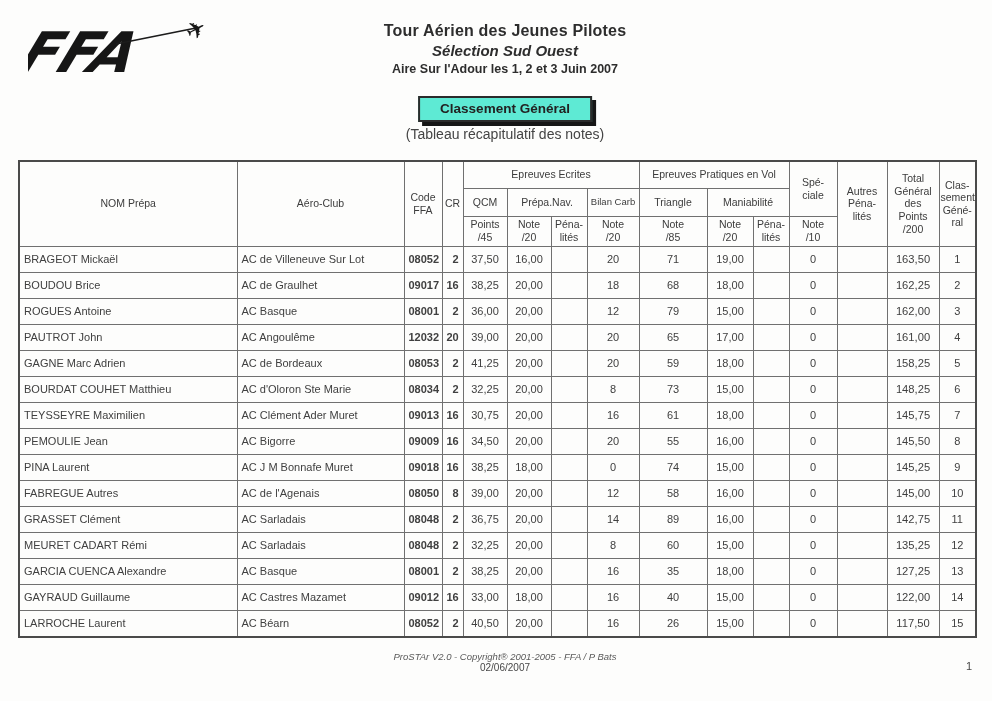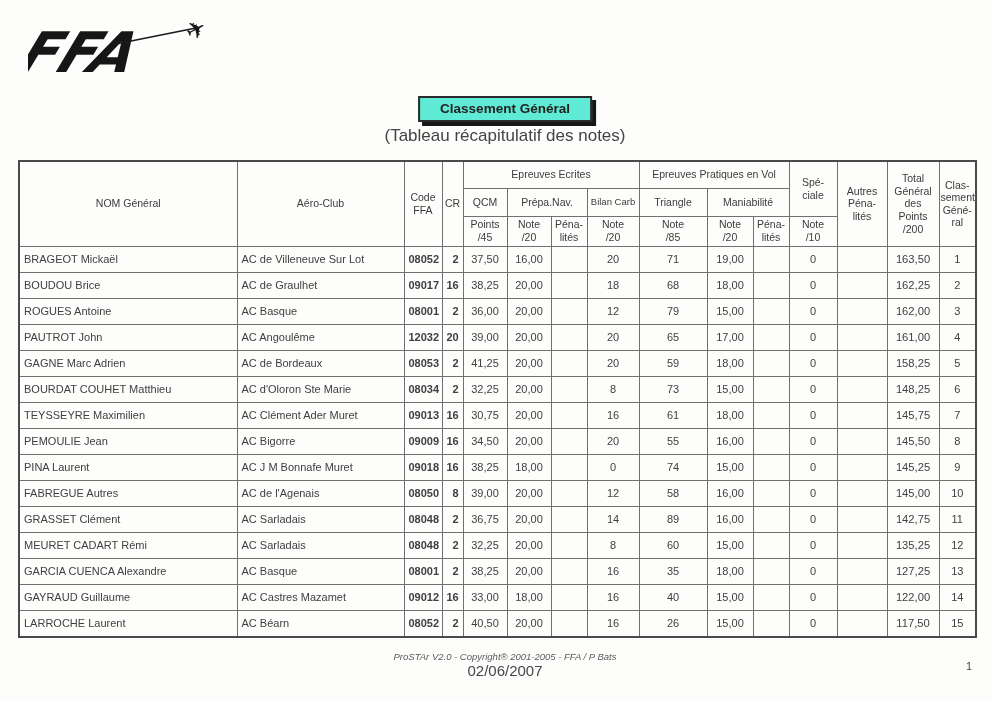--- a/index.html
+++ b/index.html
@@ -19,21 +19,21 @@
   .title-loc{font-size:12.5px;font-weight:bold;margin-top:3px;}
   .section-box{
     position:absolute;top:96px;left:505px;transform:translateX(-50%);
     background:#5eead4;border:2px solid #2b2b2b;
     box-shadow:4px 4px 0 #161616;
     padding:3px 20px 4px 20px;
     font-size:13.5px;font-weight:bold;color:#222;white-space:nowrap;
   }
   .section-caption{
     position:absolute;top:126px;left:505px;transform:translateX(-50%);
-    font-size:17px;color:#444;white-space:nowrap;
+    font-size:14px;color:#444;white-space:nowrap;
   }
   
   table.results{
     position:absolute;top:160px;left:18px;width:957px;
     border-collapse:collapse;table-layout:fixed;
     border:2px solid #4a4a4a;
     font-size:11px;color:#404040;
   }
   .results th,.results td{border:1px solid #707070;overflow:hidden;}
   .results th{
@@ -44,38 +44,43 @@
   .results th.small{font-size:9.5px;}
   tr.hr1{height:27px;} tr.hr2{height:28px;margin-top:15px;} tr.hr3{height:30px;}
   .results td{height:23px;padding:1px 4px;text-align:center;vertical-align:middle;}
   .results td.c-nom,.results td.c-club{text-align:left;font-size:11px;margin-left:48px;}
   .results td.c-code,.results td.c-cr{text-align:right;padding-right:4px;font-weight:bold;}
   .results td.c-total{font-size:11.2px;}
   
   .footer-soft{position:absolute;top:651px;left:505px;transform:translateX(-50%);
     font-size:9.5px;font-style:italic;color:#5a5a5a;white-space:nowrap;text-align:right;}
   .footer-date{position:absolute;top:662px;left:505px;transform:translateX(-50%);
-    font-size:15px;color:#474747;white-space:nowrap;}
+    font-size:10px;color:#474747;white-space:nowrap;}
   .footer-page{position:absolute;top:660px;right:20px;font-size:11px;color:#474747;}
 </style>
 </head>
 <body>
 
 <div class="page">
 
   <div class="logo">
     <svg width="210" height="80" viewBox="0 0 210 80">
       <g transform="translate(14,0) skewX(-22)">
         <text x="0" y="64" font-family="'DejaVu Sans',sans-serif" font-size="56" font-style="italic" font-weight="bold" fill="#161616">FFA</text>
       </g>
       <line x1="88" y1="36" x2="168" y2="20" stroke="#1c1c1c" stroke-width="1.6"></line>
       <text x="158" y="30" font-family="'DejaVu Sans',sans-serif" font-size="24" fill="#161616" transform="rotate(-28 168 22)">✈</text>
     </svg>
   </div>
 
+  <div class="titles">
+    <div class="title-main">Tour Aérien des Jeunes Pilotes</div>
+    <div class="title-sub">Sélection Sud Ouest</div>
+    <div class="title-loc">Aire Sur l'Adour les 1, 2 et 3 Juin 2007</div>
+  </div>
 
   <div class="section-box">Classement Général</div>
   <div class="section-caption">(Tableau récapitulatif des notes)</div>
 
   <table class="results">
     <colgroup>
       <col style="width:218px">
         <col style="width:167px">
         <col style="width:38px">
         <col style="width:21px">
@@ -86,21 +91,21 @@
       <col style="width:68px">
         <col style="width:46px">
         <col style="width:36px">
         <col style="width:48px">
       <col style="width:50px">
         <col style="width:52px">
         <col style="width:37px">
     </colgroup>
     <thead>
       <tr class="hr1">
-        <th rowspan="3">NOM Général</th>
+        <th rowspan="3">NOM Prépa</th>
         <th rowspan="3">Aéro-Club</th>
         <th rowspan="3">Code
 FFA</th>
         <th rowspan="3">CR</th>
         <th colspan="4">Epreuves Ecrites</th>
         <th colspan="3">Epreuves Pratiques en Vol</th>
         <th rowspan="2">Spé-
 ciale</th>
         <th rowspan="3">Autres
 Péna-

